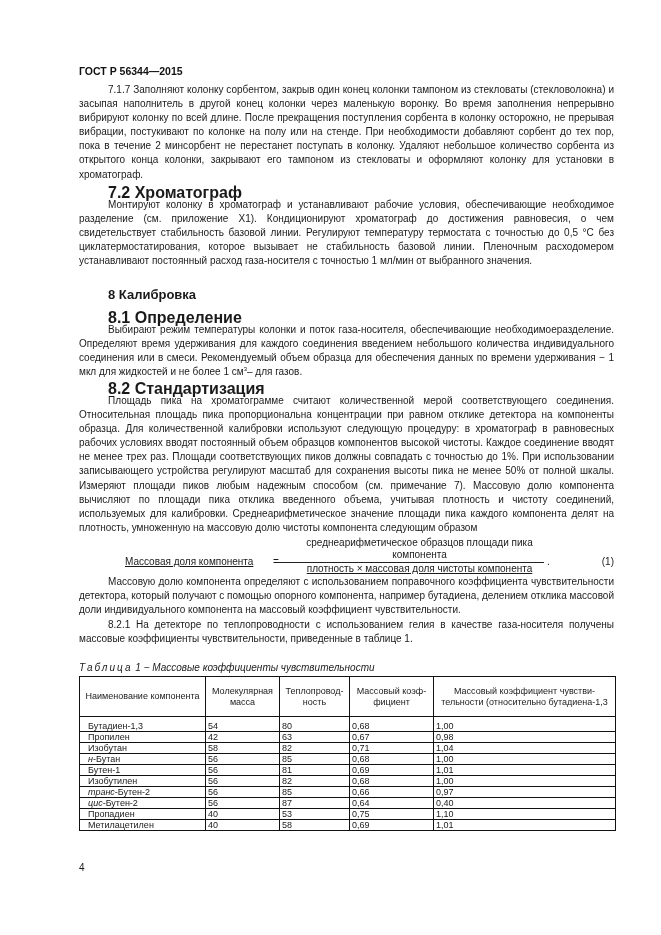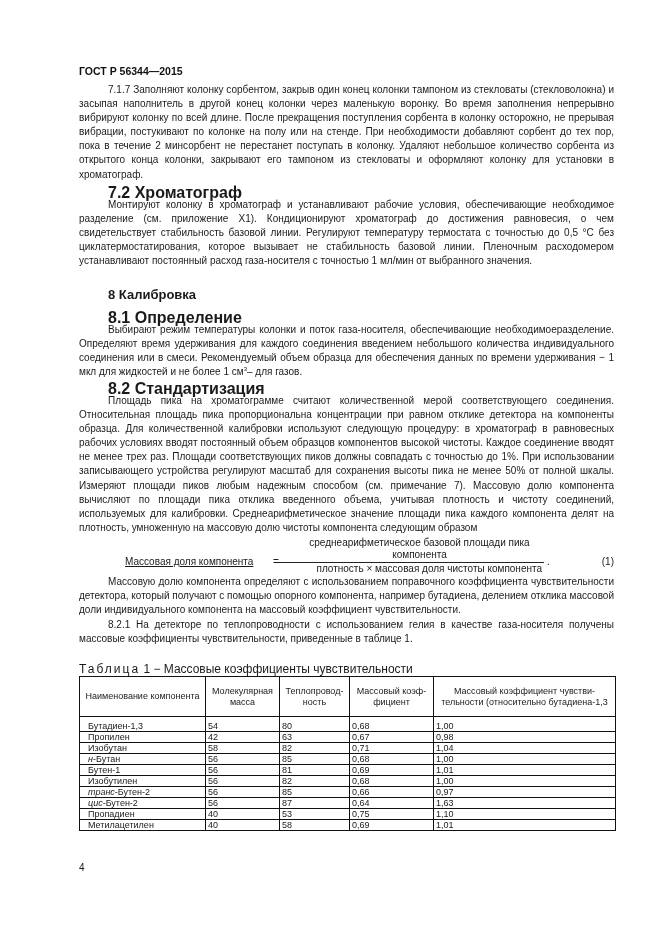--- a/index.html
+++ b/index.html
@@ -17,25 +17,25 @@
   .h2 { position: absolute; left: 108px; font-size: 16px; font-weight: bold; }
   .h1 { position: absolute; left: 108px; font-size: 13px; font-weight: bold; }
   sup { font-size: 6px; vertical-align: super; line-height: 0; }
 
   .formula { position: absolute; left: 79px; top: 537px; width: 535px; height: 38px; font-size: 10px; }
   .formula .lhs { position: absolute; left: 46px; top: 19px; text-decoration: underline; }
   .formula .eq { position: absolute; left: 194px; top: 19px; }
   .formula .num1 { position: absolute; left: 218px; top: 0px; width: 245px; text-align: center; }
   .formula .num2 { position: absolute; left: 218px; top: 12px; width: 245px; text-align: center; }
   .formula .bar { position: absolute; left: 199px; top: 25px; width: 266px; border-top: 1px solid #222; }
-  .formula .den { position: absolute; left: 218px; top: 26px; width: 245px; text-align: right; }
+  .formula .den { position: absolute; left: 218px; top: 26px; width: 245px; text-align: center; text-decoration: underline; }
   .formula .dot { position: absolute; left: 468px; top: 19px; }
   .formula .num { position: absolute; right: 0px; top: 19px; }
 
-  .caption { position: absolute; left: 79px; top: 662px; font-size: 12px; }
+  .caption { position: absolute; left: 79px; top: 662px; font-size: 10px; font-style: italic; }
   .caption .spaced { letter-spacing: 2px; }
 
   table.t1 {
     position: absolute; left: 79px; top: 676px; width: 536px;
     border-collapse: collapse; font-size: 9px; table-layout: fixed;
   }
   table.t1 th {
     font-weight: normal; border: 1.5px solid #111; padding: 1px 1px;
     text-align: center; vertical-align: middle; line-height: 11px; height: 37px;
   }
@@ -75,21 +75,21 @@
   </div>
 
   <div class="h2" style="top:380px;">8.2 Стандартизация</div>
   <div class="block" style="top:394px;">
     <p class="p">Площадь пика на хроматограмме считают количественной мерой соответствующего соединения. Относительная площадь пика пропорциональна концентрации при равном отклике детектора на компоненты образца. Для количественной калибровки используют следующую процедуру: в хроматограф в равновесных рабочих условиях вводят постоянный объем образцов компонентов высокой чистоты. Каждое соединение вводят не менее трех раз. Площади соответствующих пиков должны совпадать с точностью до 1%. При использовании записывающего устройства регулируют масштаб для сохранения высоты пика не менее 50% от полной шкалы. Измеряют площади пиков любым надежным способом (см. примечание 7). Массовую долю компонента вычисляют по площади пика отклика введенного объема, учитывая плотность и чистоту соединений, используемых для калибровки. Среднеарифметическое значение площади пика каждого компонента делят на плотность, умноженную на массовую долю чистоты компонента следующим образом</p>
   </div>
 
   <div class="formula">
     <span class="lhs">Массовая доля компонента</span>
     <span class="eq">=</span>
-    <span class="num1">среднеарифметическое базовой площади пика</span>
+    <span class="num1">среднеарифметическое образцов площади пика</span>
     <span class="num2">компонента</span>
     <span class="bar"></span>
     <span class="den">плотность × массовая доля чистоты компонента</span>
     <span class="dot">.</span>
     <span class="num">(1)</span>
   </div>
 
   <div class="block" style="top:575px;">
     <p class="p">Массовую долю компонента определяют с использованием поправочного коэффициента чувствительности детектора, который получают с помощью опорного компонента, например бутадиена, делением отклика массовой доли индивидуального компонента на массовый коэффициент чувствительности.</p>
     <p class="p" style="margin-top:1px;">8.2.1 На детекторе по теплопроводности с использованием гелия в качестве газа-носителя получены массовые коэффициенты чувствительности, приведенные в таблице 1.</p>
@@ -169,21 +169,21 @@
           <td>56</td>
           <td>85</td>
           <td>0,66</td>
           <td>0,97</td>
         </tr>
         <tr>
           <td class="name"><span class="it">цис</span><span>-Бутен-2</span></td>
           <td>56</td>
           <td>87</td>
           <td>0,64</td>
-          <td>1,63</td>
+          <td>0,40</td>
         </tr>
         <tr>
           <td class="name"><span>Пропадиен</span></td>
           <td>40</td>
           <td>53</td>
           <td>0,75</td>
           <td>1,10</td>
         </tr>
         <tr>
           <td class="name"><span>Метилацетилен</span></td>

